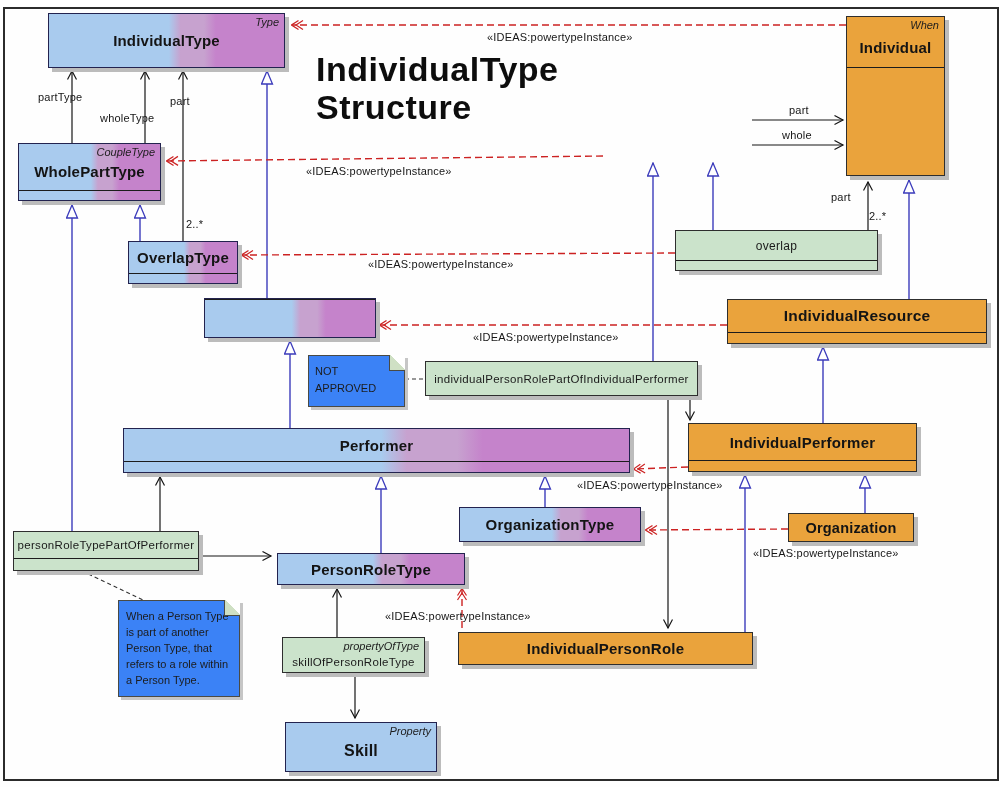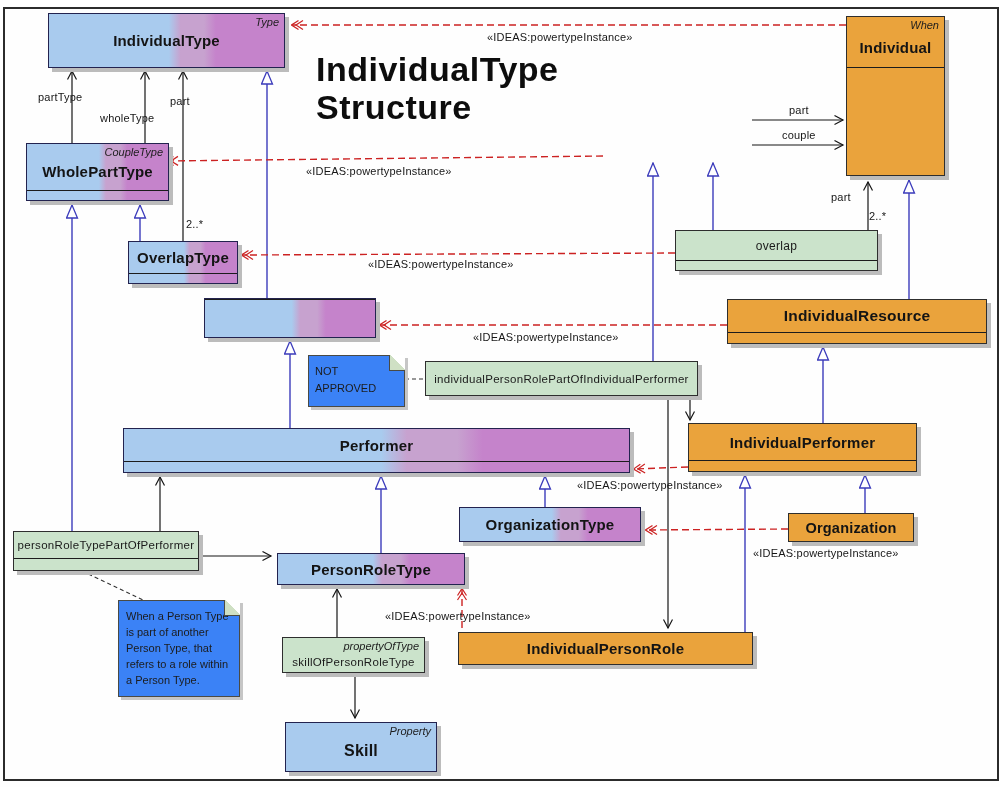--- a/index.html
+++ b/index.html
@@ -95,21 +95,21 @@
 
   <div id="dtitle">IndividualType Structure</div>
 
   <div class="node cls" style="left:48px;top:13px;width:237px;height:55px;">
     <span class="stereo">Type</span>
     <div class="titlebox">
         <span class="cname" style="font-size:15px;">IndividualType</span>
       </div>
   </div>
 
-  <div class="node cls" style="left:26px;top:143px;width:143px;height:58px;">
+  <div class="node cls" style="left:18px;top:143px;width:143px;height:58px;">
     <span class="stereo">CoupleType</span>
     <div class="titlebox" style="padding-top:9px;">
         <span class="cname" style="font-size:15px;">WholePartType</span>
       </div>
     <div class="bottomc" style="height:9px;"></div>
   </div>
 
   <div class="node cls" style="left:128px;top:241px;width:110px;height:43px;">
     <div class="titlebox">
         <span class="cname" style="font-size:15px;">OverlapType</span>
@@ -215,21 +215,21 @@
   <div class="note" style="left:118px;top:600px;width:122px;height:97px;padding:8px 4px 4px 7px;line-height:1.45;">
     <div class="fold"></div>
     <span>When a Person Type is part of another Person Type, that refers to a role within a Person Type.</span>
   </div>
 
   <span class="elabel" style="left:38px;top:91px;">partType</span>
   <span class="elabel" style="left:100px;top:112px;">wholeType</span>
   <span class="elabel" style="left:170px;top:95px;">part</span>
   <span class="elabel" style="left:186px;top:218px;">2..*</span>
   <span class="elabel" style="left:789px;top:104px;">part</span>
-  <span class="elabel" style="left:782px;top:129px;">couple</span>
+  <span class="elabel" style="left:782px;top:129px;">whole</span>
   <span class="elabel" style="left:831px;top:191px;">part</span>
   <span class="elabel" style="left:869px;top:210px;">2..*</span>
 
   <span class="elabel" style="left:487px;top:31px;">«IDEAS:powertypeInstance»</span>
   <span class="elabel" style="left:306px;top:165px;">«IDEAS:powertypeInstance»</span>
   <span class="elabel" style="left:368px;top:258px;">«IDEAS:powertypeInstance»</span>
   <span class="elabel" style="left:473px;top:331px;">«IDEAS:powertypeInstance»</span>
   <span class="elabel" style="left:577px;top:479px;">«IDEAS:powertypeInstance»</span>
   <span class="elabel" style="left:753px;top:547px;">«IDEAS:powertypeInstance»</span>
   <span class="elabel" style="left:385px;top:610px;">«IDEAS:powertypeInstance»</span>

